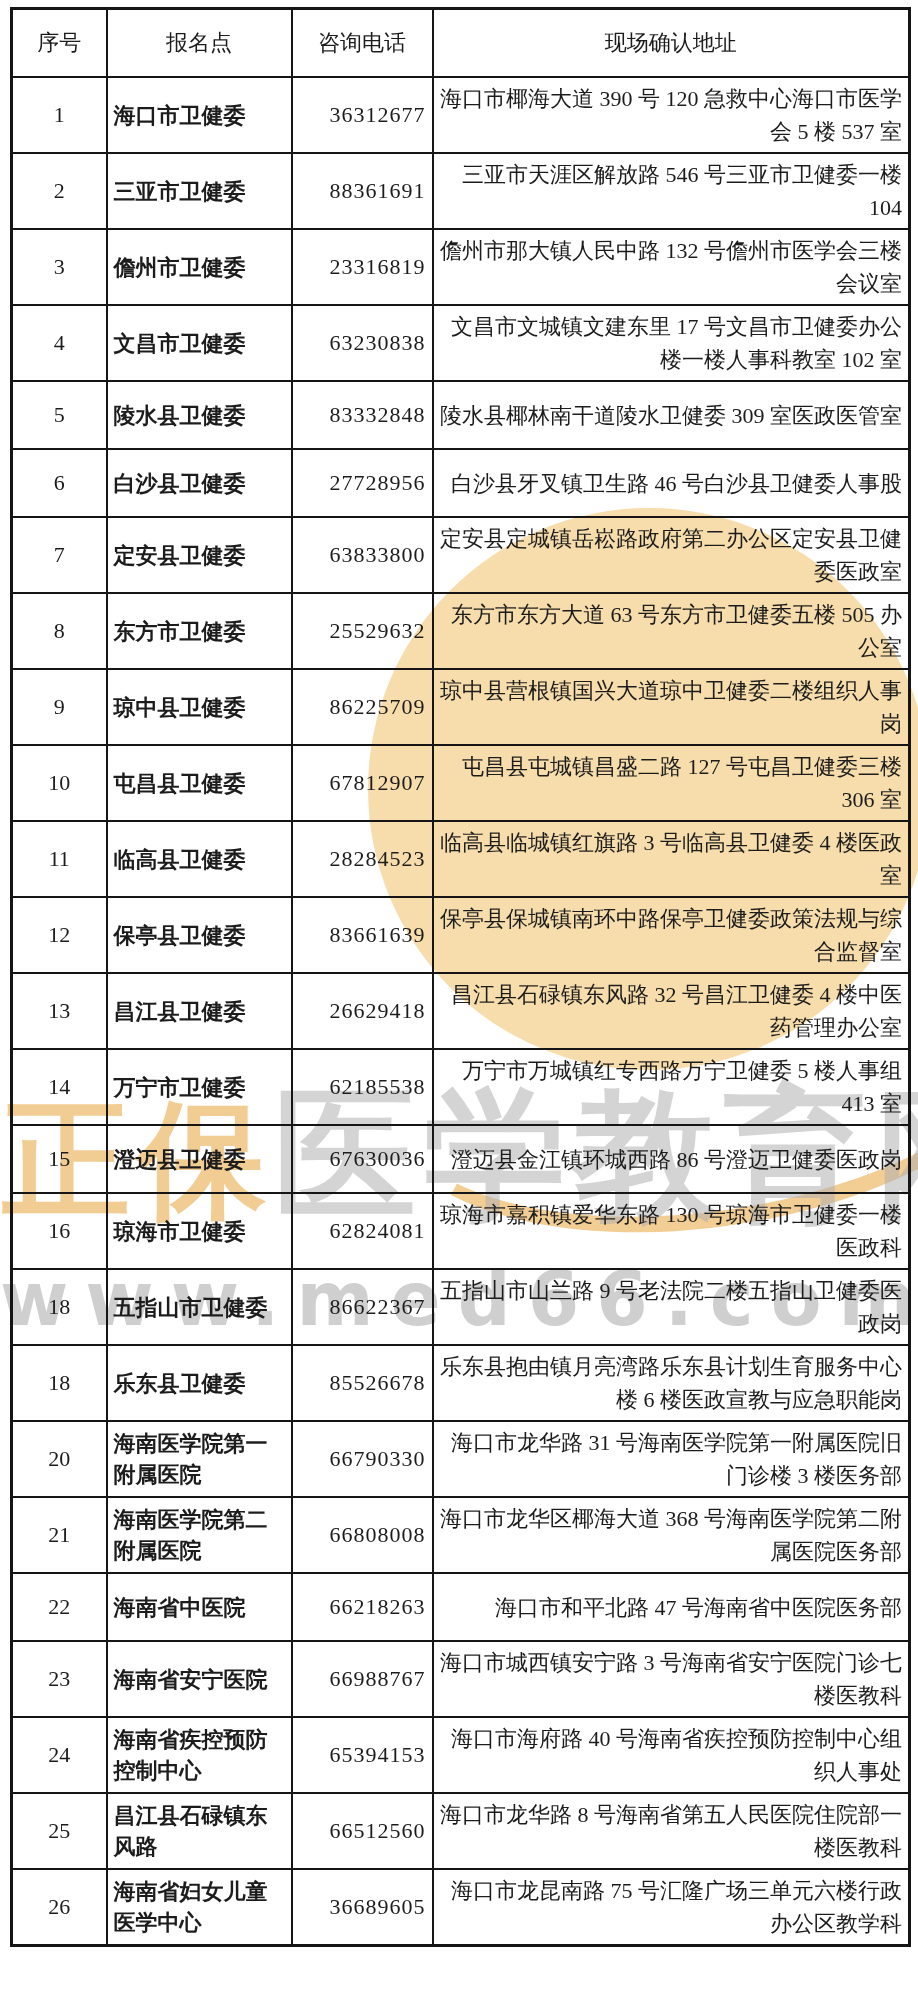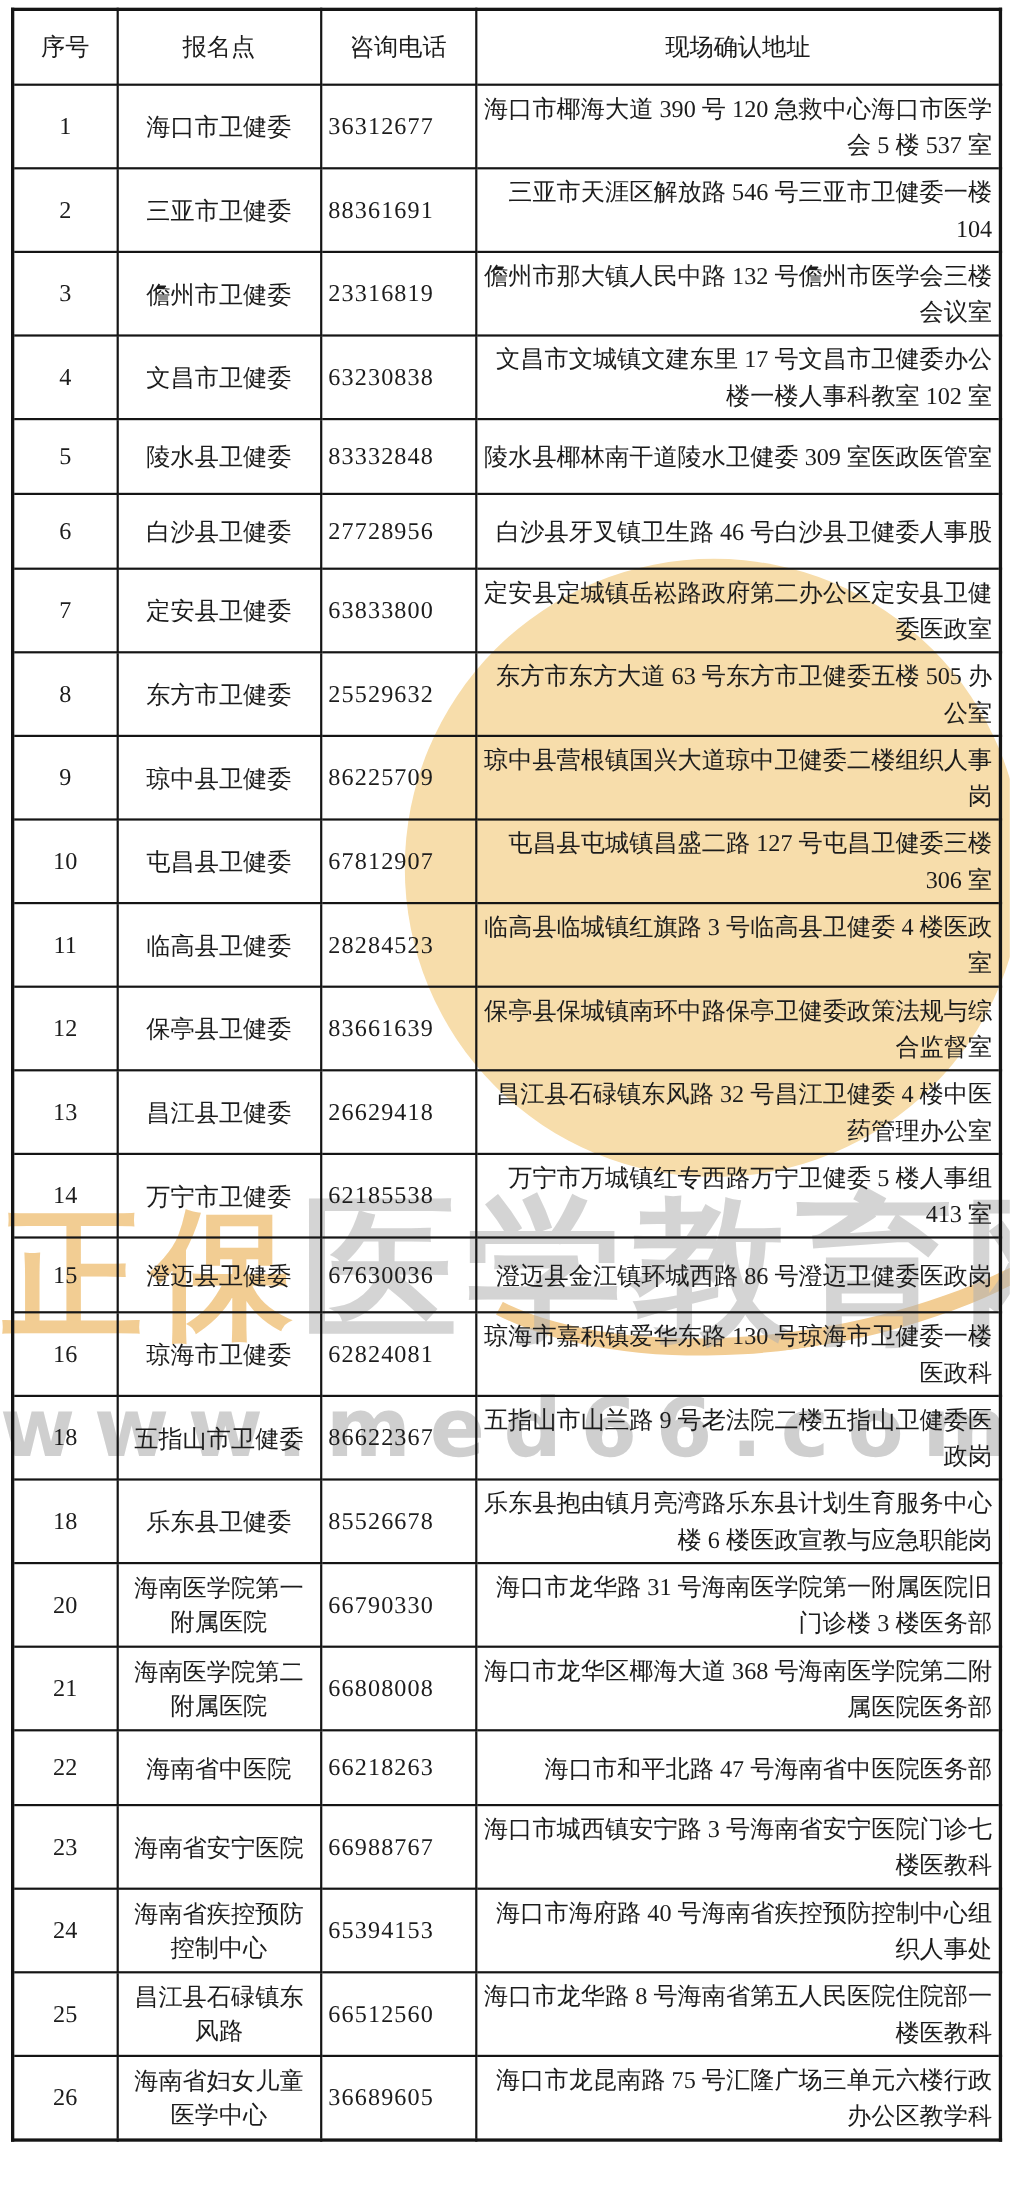--- a/index.html
+++ b/index.html
@@ -58,22 +58,22 @@
   table.confirm th,table.confirm td{
     border:2px solid #151515;
     font-size:22px;
     vertical-align:middle;
     background:transparent;
     padding:4px 6px;
   }
   table.confirm{border:3px solid #151515;}
   th.hdr{font-weight:normal;font-size:23px;height:58px;text-align:center;}
   td.c-no{text-align:center;}
-  td.c-site{text-align:center;line-height:31px;}
-  td.c-phone{text-align:left;letter-spacing:1px;}
+  td.c-site{text-align:left;line-height:31px;font-weight:bold;}
+  td.c-phone{text-align:right;letter-spacing:1px;}
   td.c-addr{text-align:right;line-height:33px;padding:6px 13px 6px 14px;}
   tr.row{height:68px;}
 </style>
 </head>
 <body>
 
 <div class="wm">
   <div class="wm-circle">
     <div class="wm-swoosh-top"></div>
     <div class="wm-swoosh-left"></div>

